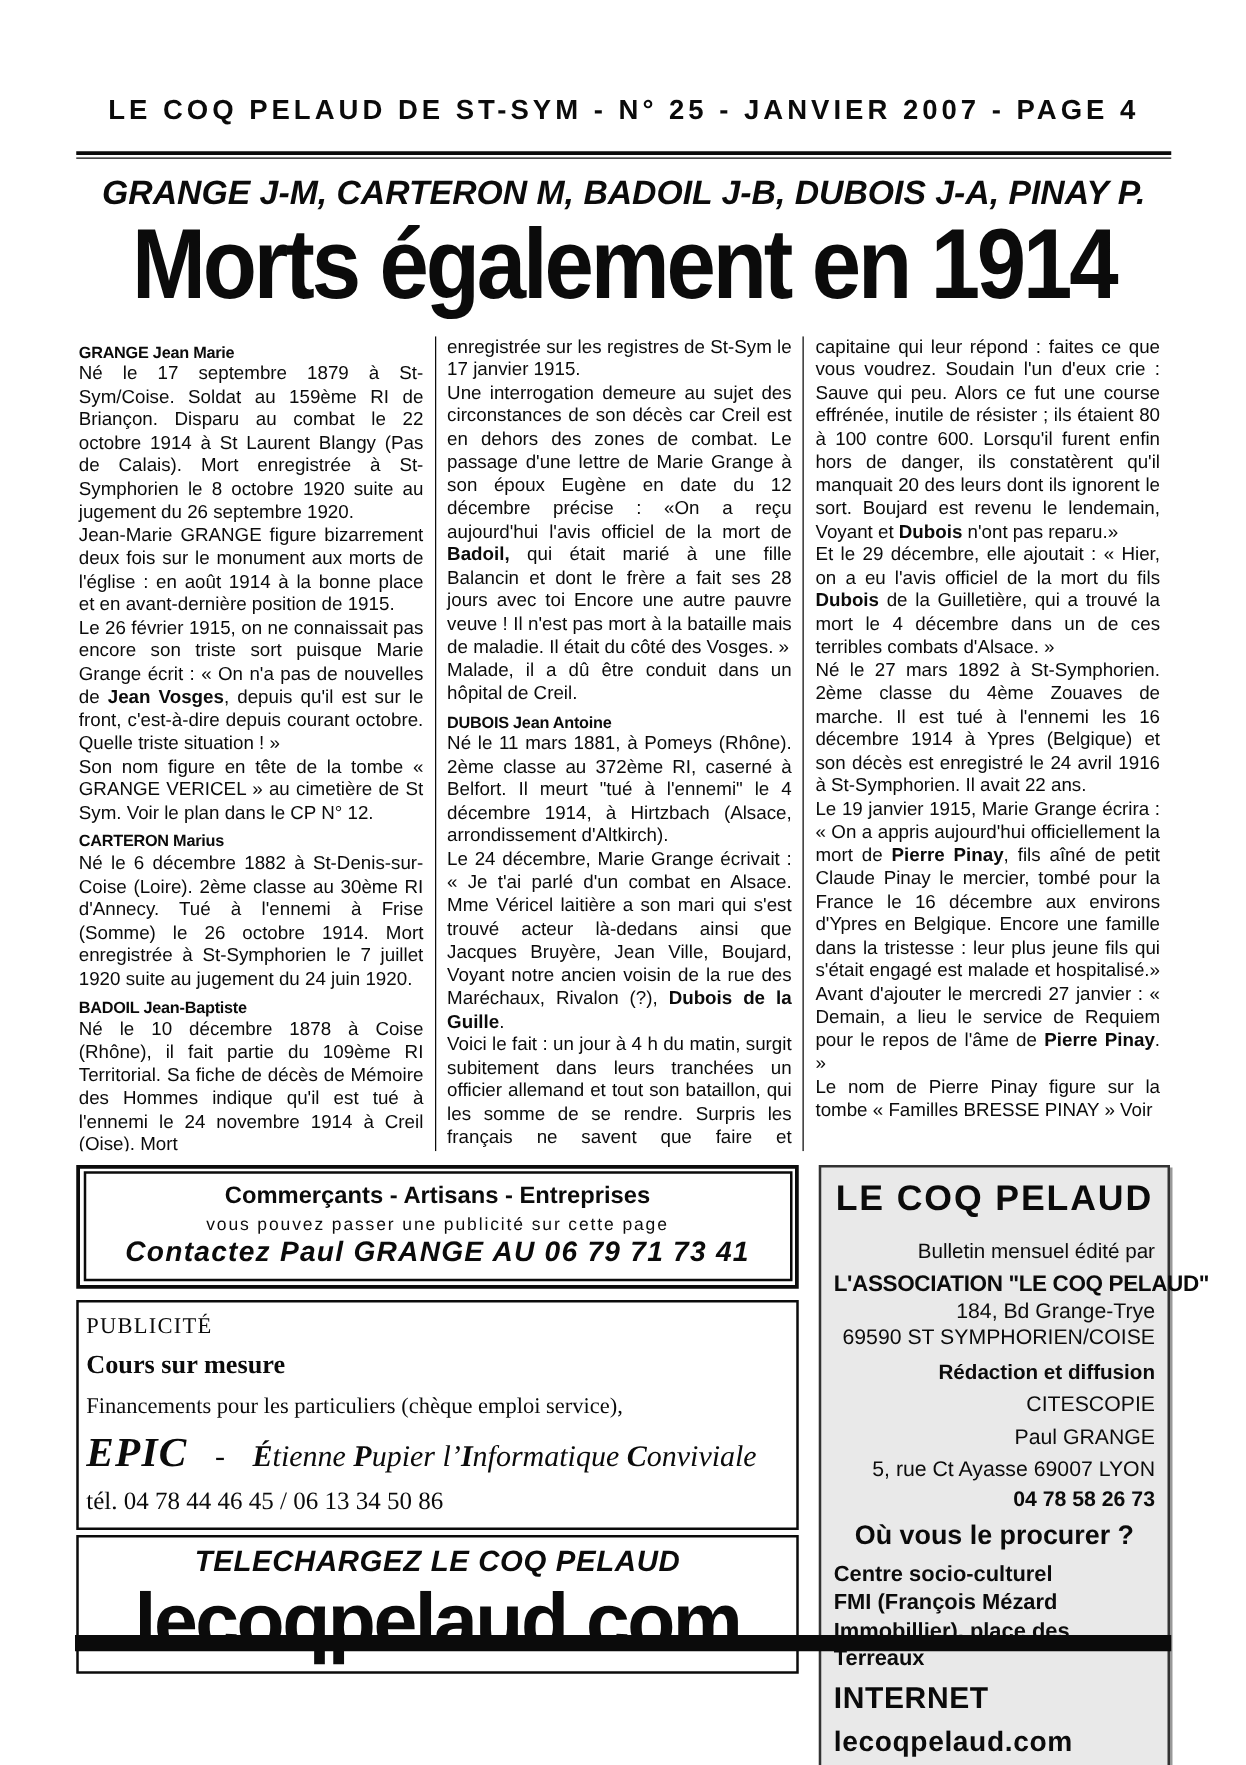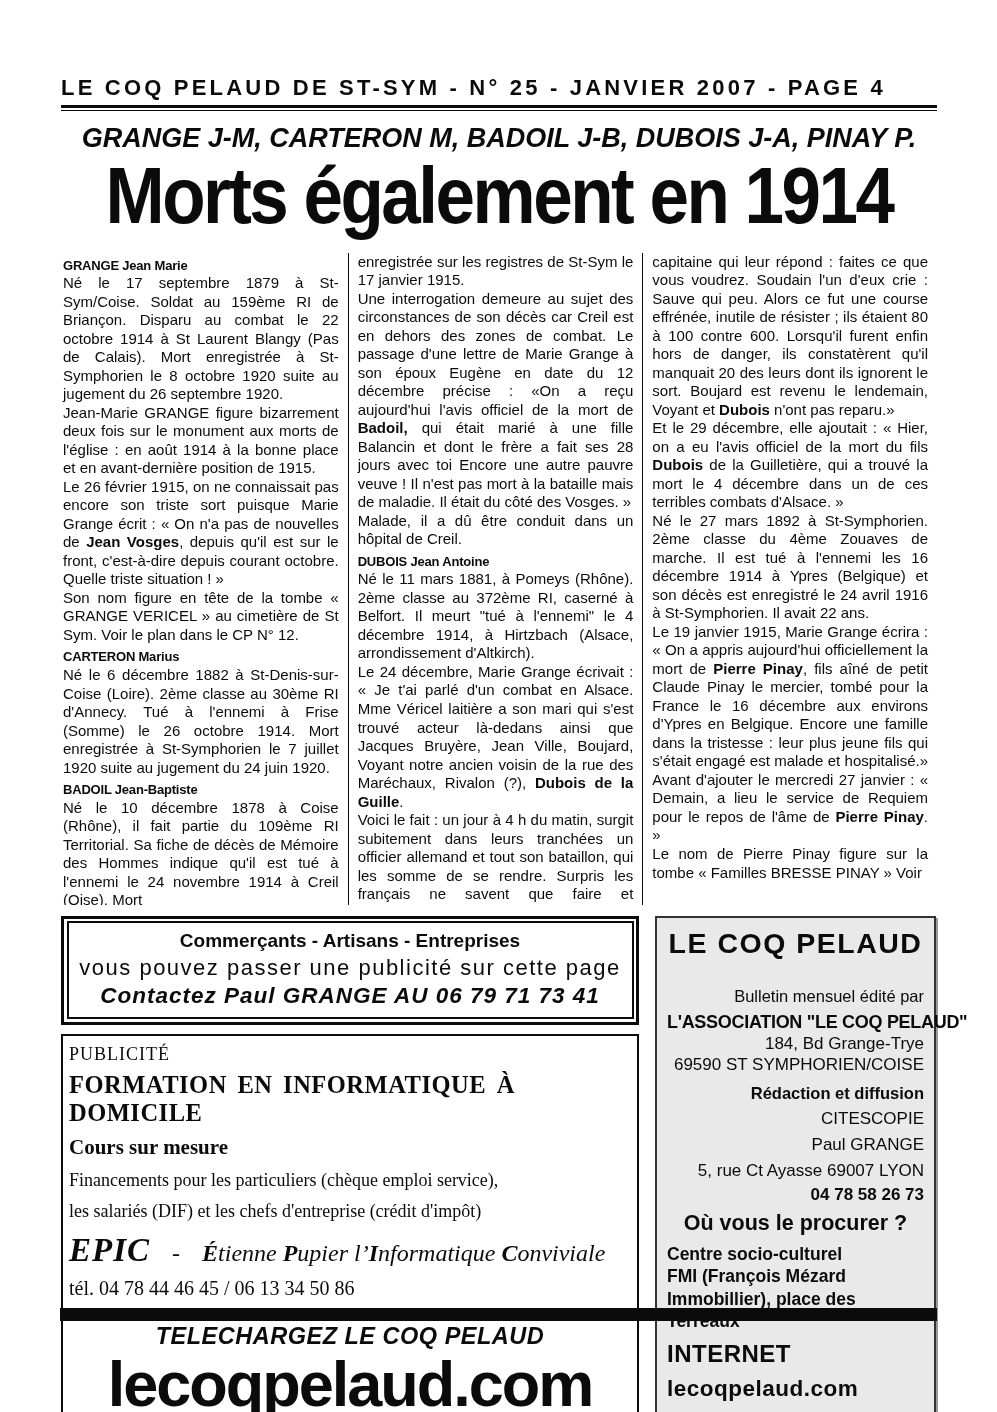--- a/index.html
+++ b/index.html
@@ -5,21 +5,21 @@
   html,body{margin:0;padding:0;background:#fff;}
   body{
     width:997px;height:1412px;position:relative;
     font-family:"Liberation Sans",sans-serif;color:#0b0b0b;
     -webkit-font-smoothing:antialiased;overflow:hidden;
   }
   .page{padding:75px 60px 0 61px;}
   
   .masthead{
     font-weight:bold;font-size:22px;letter-spacing:3.2px;white-space:nowrap;
-    padding-bottom:4px;border-bottom:3px solid #0b0b0b;
+    padding-bottom:20px;border-bottom:3px solid #0b0b0b;text-align:center;
   }
   .masthead-rule{border-top:1.5px solid #0b0b0b;margin-top:1.5px;}
   
   .subheadline{
     text-align:center;font-weight:bold;font-style:italic;
     font-size:27px;margin-top:12px;letter-spacing:0px;white-space:nowrap;
   }
   
   .headline{
     text-align:center;font-weight:bold;font-size:71px;letter-spacing:-2.5px;
@@ -46,21 +46,21 @@
   .bottom{display:flex;margin-top:11px;align-items:flex-start;}
   .ads-left{width:578px;flex:none;}
   .pub-right{width:281px;flex:none;margin-left:16px;}
   .box-contact{
     border:3px solid #0b0b0b;padding:2.5px;
   }
   .box-contact-inner{
     border:2px solid #0b0b0b;text-align:center;padding:7px 4px 8px 4px;
   }
   .contact-l1{font-weight:bold;font-size:19px;}
-  .contact-l2{font-size:22px;letter-spacing:1.5px;margin-top:3px;white-space:nowrap;}
+  .contact-l2{font-size:14px;letter-spacing:1.5px;margin-top:3px;white-space:nowrap;}
   .contact-l3{font-weight:bold;font-style:italic;font-size:22.5px;letter-spacing:1px;margin-top:2px;white-space:nowrap;}
   .box-formation{
     border:2px solid #0b0b0b;margin-top:9px;text-align:left;
     font-family:"Liberation Serif",serif;padding:8px 6px 9px 6px;
   }
   .form-kicker{font-size:18px;letter-spacing:1px;}
   .form-title{font-weight:bold;font-size:24.5px;margin-top:6px;letter-spacing:0.5px;word-spacing:4px;}
   .form-sub{font-weight:bold;font-size:21px;margin-top:8px;}
   .form-line{font-size:18px;margin-top:10px;}
   .form-epic-line{margin-top:10px;font-style:italic;font-size:24px;white-space:nowrap;}
@@ -71,21 +71,21 @@
     border:2px solid #0b0b0b;margin-top:4px;text-align:center;padding:6px 2px 8px 2px;
   }
   .dl-line{font-weight:bold;font-style:italic;font-size:23.5px;letter-spacing:0.5px;}
   .dl-url{font-weight:bold;font-size:63px;letter-spacing:-2px;line-height:1.02;margin-top:2px;}
   
   .publisher{
     background:#e9e9e9;border:2.5px solid #333;padding:9px 10px 12px 10px;
     box-shadow:2px 2px 0 #999;
   }
   .pub-title{font-weight:bold;font-size:28.5px;text-align:center;letter-spacing:1.5px;white-space:nowrap;}
-  .pub-edited{font-size:16.5px;text-align:right;margin-top:27px;}
+  .pub-edited{font-size:16.5px;text-align:right;margin-top:16px;}
   .pub-assoc{font-weight:bold;font-size:18px;text-align:right;margin-top:6px;white-space:nowrap;letter-spacing:-0.3px;}
   .pub-addr{font-size:17px;text-align:right;margin-top:1px;}
   .pub-redaction{font-weight:bold;font-size:16.5px;text-align:right;margin-top:9px;}
   .pub-line{font-size:17px;text-align:right;margin-top:6px;}
   .pub-phone{font-weight:bold;font-size:17px;text-align:right;margin-top:4px;}
   .pub-procure{font-weight:bold;font-size:21.5px;text-align:center;margin-top:6px;white-space:nowrap;}
   .pub-place{font-weight:bold;font-size:17.5px;text-align:left;margin-top:2px;line-height:1.18;}
   .pub-place.first{margin-top:8px;}
   .pub-internet{font-weight:bold;font-size:24px;text-align:left;margin-top:8px;letter-spacing:0.5px;}
   .pub-url{font-weight:bold;font-size:22.5px;text-align:left;margin-top:8px;letter-spacing:0.5px;}
@@ -143,24 +143,22 @@
       <div class="box-contact">
         <div class="box-contact-inner">
           <div class="contact-l1">Commerçants - Artisans - Entreprises</div>
           <div class="contact-l2">vous pouvez passer une publicité sur cette page</div>
           <div class="contact-l3">Contactez Paul GRANGE AU 06 79 71 73 41</div>
         </div>
       </div>
 
       <div class="box-formation">
         <div class="form-kicker">PUBLICITÉ</div>
-        <div class="form-title">FORMATION EN INFORMATIQUE À DOMICILE</div>
         <div class="form-sub">Cours sur mesure</div>
         <div class="form-line">Financements pour les particuliers (chèque emploi service),</div>
-        <div class="form-line">les salariés (DIF) et les chefs d'entreprise (crédit d'impôt)</div>
         <div class="form-epic-line">
           <span class="form-epic-brand">EPIC</span><span class="form-epic-sep">-</span><span><span class="b" style="font-weight: bold;">É</span><span>tienne </span><span class="b" style="font-weight: bold;">P</span><span>upier </span><span>l’</span><span class="b" style="font-weight: bold;">I</span><span>nformatique </span><span class="b" style="font-weight: bold;">C</span><span>onviviale</span></span>
         </div>
         <div class="form-tel">tél. 04 78 44 46 45 /  06 13 34 50 86</div>
       </div>
 
       <div class="box-download">
         <div class="dl-line">TELECHARGEZ LE COQ PELAUD</div>
         <div class="dl-url">lecoqpelaud.com</div>
       </div>

